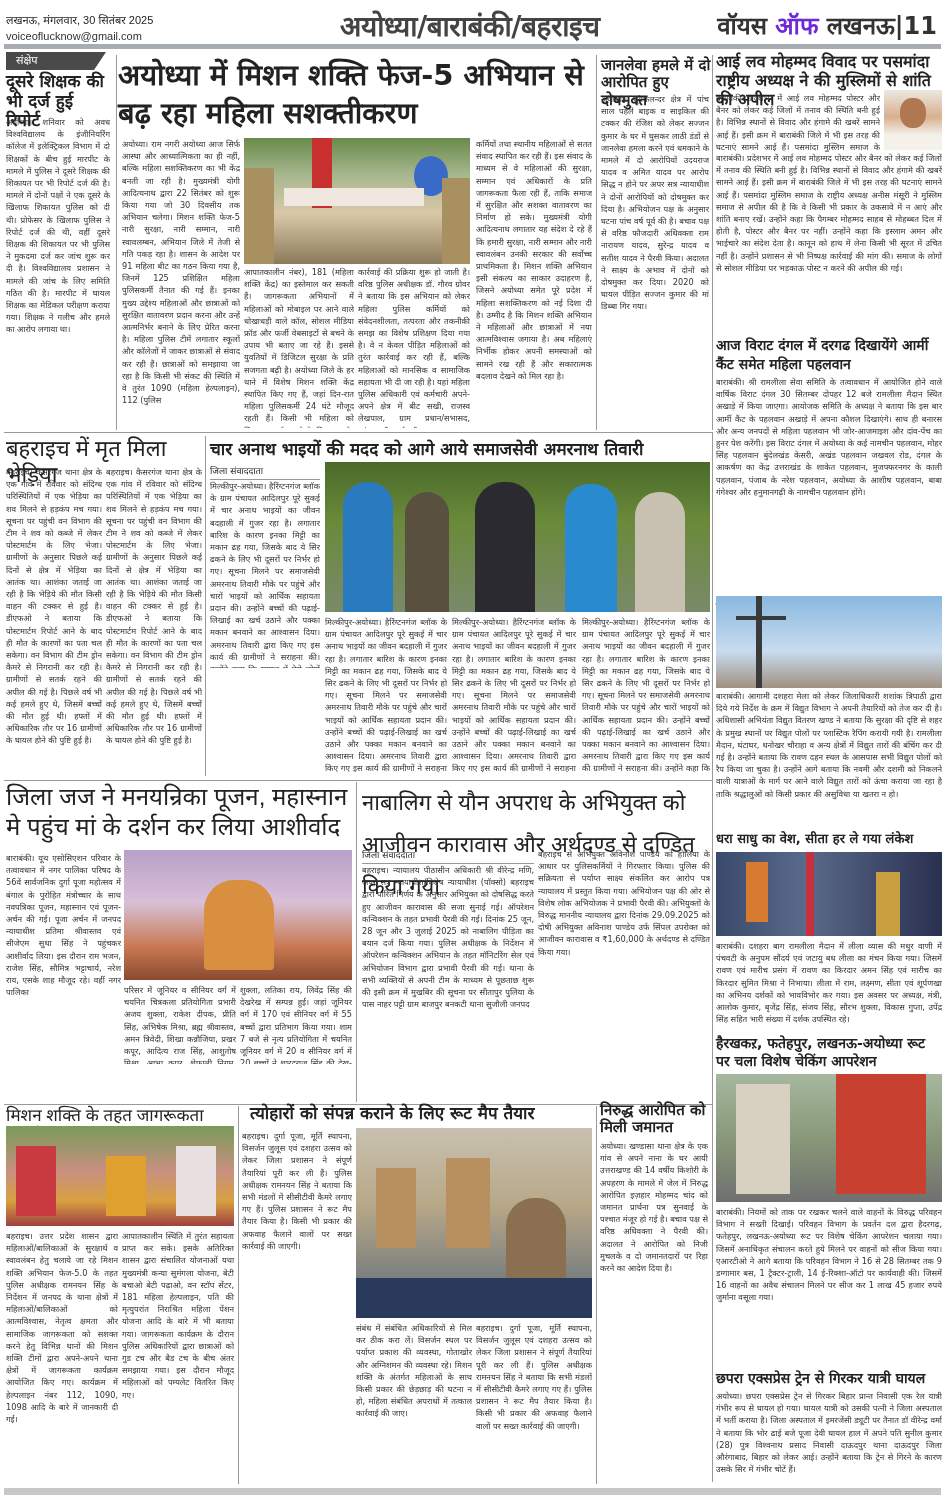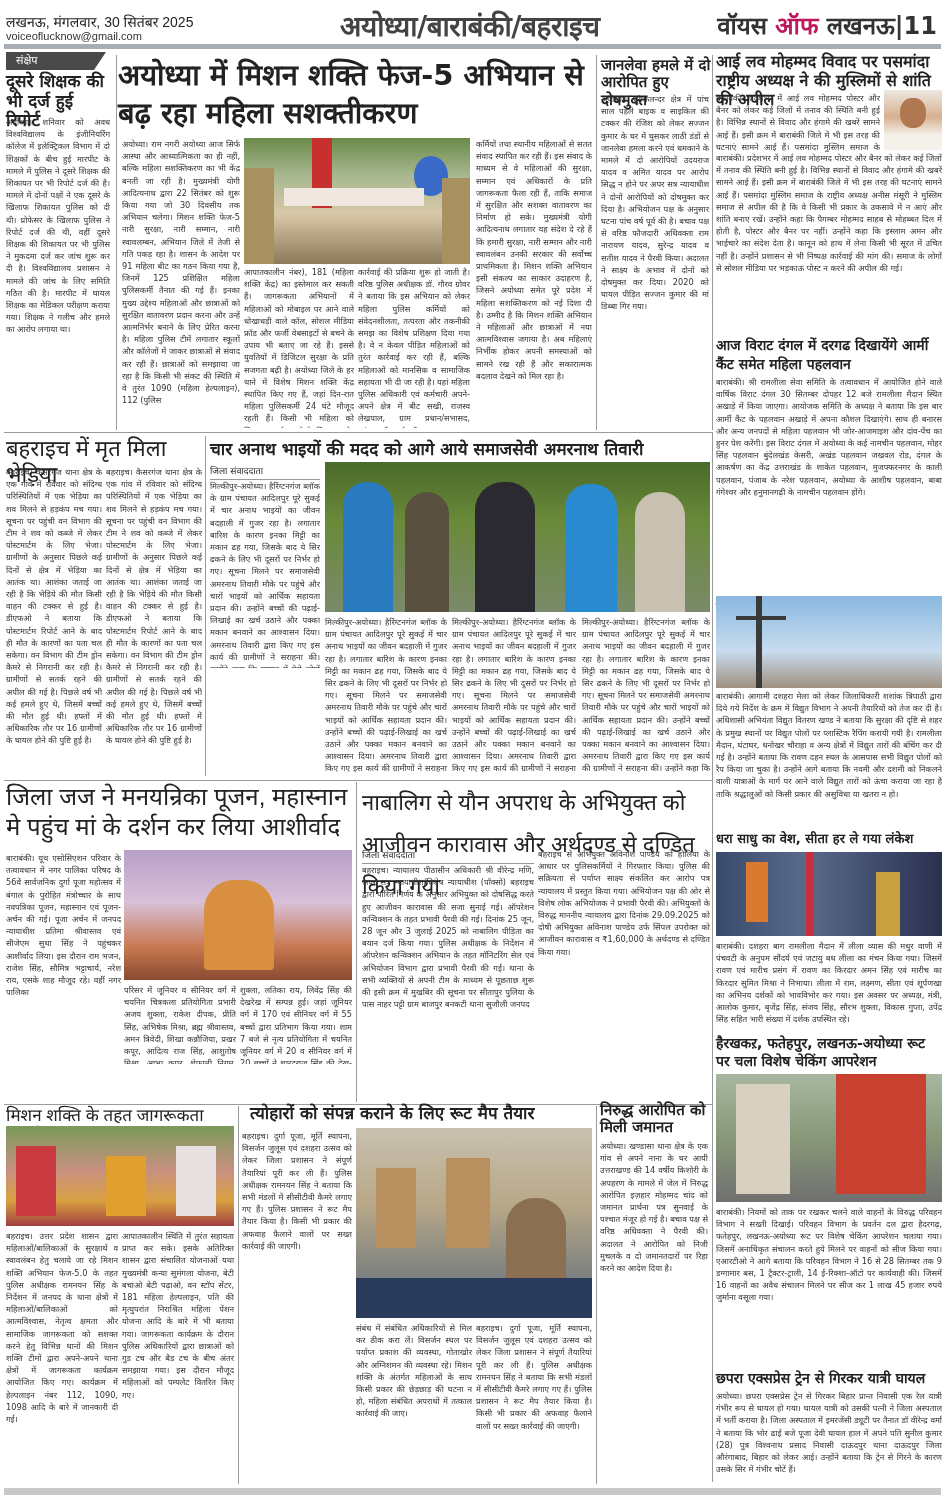--- a/index.html
+++ b/index.html
@@ -1,22 +1,22 @@
 <!DOCTYPE html>
 <html><head>
 <meta charset="utf-8">
 <style>
   * { box-sizing: border-box; margin: 0; padding: 0; }
   body { width: 945px; height: 1500px; background: #fff; font-family: "DejaVu Serif", serif; color: #222; overflow: hidden; position: relative; }
   .abs { position: absolute; }
-  .masthead-date { left: 6px; top: 12px; font-size: 14px; font-family: "Liberation Sans", sans-serif; }
+  .masthead-date { left: 6px; top: 12px; font-size: 11px; font-family: "Liberation Sans", sans-serif; }
   .masthead-email { left: 6px; top: 30px; font-size: 11px; font-family: "Liberation Sans", sans-serif; color:#333; }
   .masthead-section { left: 340px; top: 6px; font-size: 28px; font-weight: bold; color: #444; font-family: "DejaVu Sans", sans-serif; letter-spacing: -0.5px; }
   .masthead-brand { right: 8px; top: 8px; font-size: 24px; font-weight: bold; color: #333; font-family: "DejaVu Sans", sans-serif; }
-  .masthead-brand .mid { color: #be185d; }
+  .masthead-brand .mid { color: #6d28d9; }
   .rule { left: 4px; right: 4px; top: 44px; height: 5px; background: #a8adb3; }
   .bottom-rule { left: 4px; right: 4px; top: 1488px; height: 7px; background: #c8c8c8; }
   .vline { width: 1px; background: #999; }
   .hline { height: 1px; background: #999; }
   .sanshead { font-family: "DejaVu Sans", sans-serif; font-weight: bold; color: #222; line-height: 1.15; }
   .condhead { font-family: "Liberation Sans", sans-serif; color: #222; line-height: 1.2; }
   .body { font-size: 8.2px; line-height: 12.2px; text-align: justify; color: #333; overflow: hidden; font-family: "DejaVu Sans", sans-serif; }
   .tag { left: 6px; top: 52px; width: 100px; height: 18px; background: #4a4a4a; color: #fff; font-size: 11px; padding-left: 10px; line-height: 18px; clip-path: polygon(0 0,100% 0,88% 100%,0 100%); font-family:"DejaVu Sans",sans-serif; }
   .photo { overflow: hidden; }
   .byline { font-size: 9px; font-family:"DejaVu Sans",sans-serif; border-bottom: 1px solid #999; padding-bottom: 2px; }

